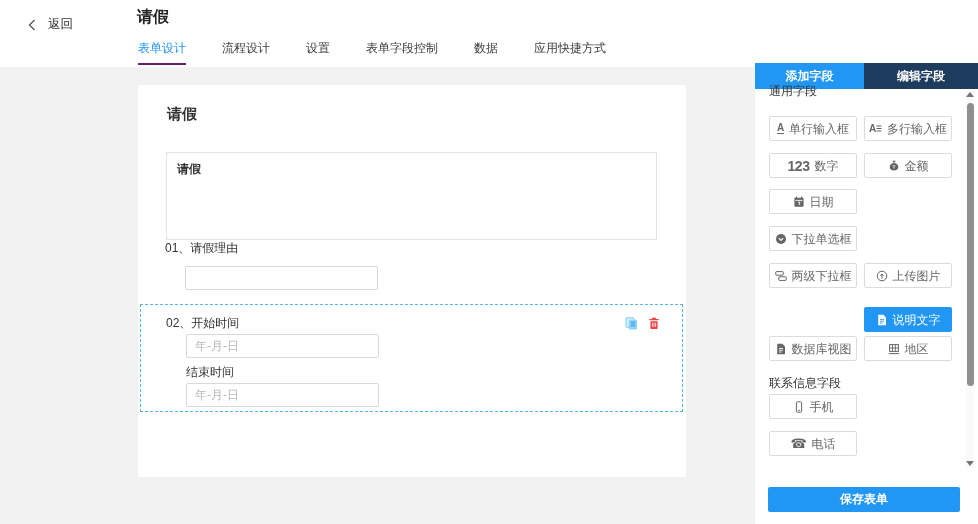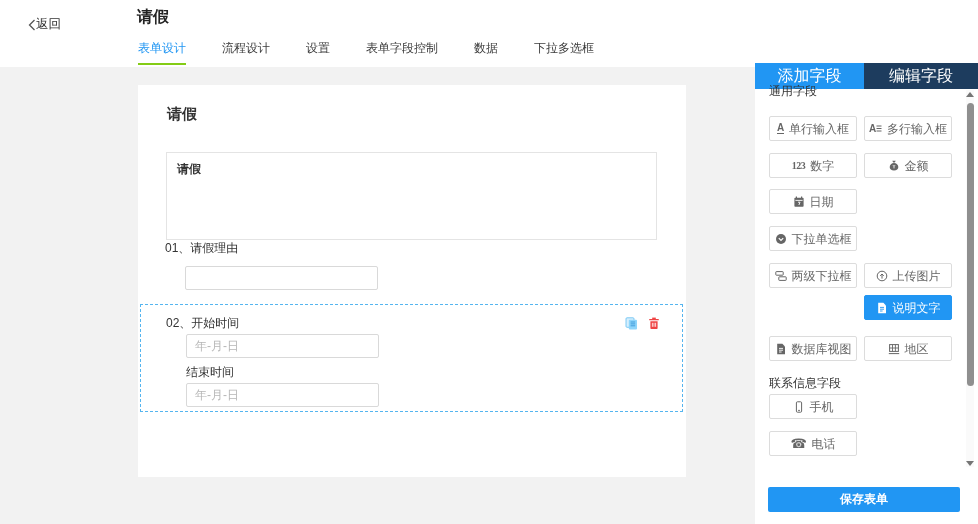--- a/index.html
+++ b/index.html
@@ -3,26 +3,26 @@
 <meta charset="utf-8">
 <style>
   html,body{margin:0;padding:0;}
   body{
     width:978px;height:524px;position:relative;overflow:hidden;
     background:#fff;font-family:"Liberation Sans","DejaVu Sans",sans-serif;
     -webkit-font-smoothing:antialiased;
   }
   
   .header{position:absolute;left:0;top:0;width:978px;height:67px;background:#fff;}
-  .back{position:absolute;left:28px;top:16px;display:flex;align-items:center;gap:0;
+  .back{position:absolute;left:28px;top:16px;display:flex;align-items:center;gap:12px;
         font-size:12.5px;color:#333;cursor:pointer;}
   .title{position:absolute;left:137px;top:7px;font-size:16px;font-weight:bold;color:#222;}
   .tabs{position:absolute;left:138px;top:42px;display:flex;gap:36px;}
   .tab{font-size:12px;line-height:12px;color:#3c3c3c;padding-bottom:9px;cursor:pointer;white-space:nowrap;}
-  .tab.active{color:#2196f3;border-bottom:2px solid #84cc16;}
+  .tab.active{color:#2196f3;border-bottom:2px solid #701a75;}
   
   .main-bg{position:absolute;left:0;top:67px;width:755px;height:457px;background:#f2f2f2;}
   .canvas{position:absolute;left:138px;top:85px;width:548px;height:392px;background:#fff;}
   .canvas-title{position:absolute;left:29px;top:20px;font-size:15px;font-weight:bold;color:#333;}
   .desc-box{position:absolute;left:28px;top:67px;width:491px;height:88px;box-sizing:border-box;
             border:1px solid #e4e4e4;padding:8px 10px;font-size:12px;font-weight:600;color:#333;cursor:pointer;}
   .f-label{font-size:12px;color:#333;line-height:13px;}
   .field01-label{position:absolute;left:27px;top:157px;}
   .input{position:absolute;width:193px;height:24px;box-sizing:border-box;border:1px solid #d9d9d9;
          border-radius:2px;background:#fff;font-size:12px;color:#333;padding:0 8px;outline:none;
@@ -34,37 +34,37 @@
   .field02-label{position:absolute;left:25px;top:12px;}
   .input-start{left:45px;top:29px;}
   .end-label{position:absolute;left:45px;top:61px;}
   .input-end{left:45px;top:78px;}
   .row-icon{position:absolute;top:12px;cursor:pointer;line-height:0;}
   .copy-pos{left:484px;}
   .trash-pos{left:507px;}
   
   .sidebar{position:absolute;left:755px;top:63px;width:223px;height:461px;background:#fff;}
   .s-tabs{position:absolute;left:0;top:0;width:223px;height:26px;display:flex;}
-  .s-tab{color:#fff;font-size:16px;font-weight:normal;display:flex;align-items:center;
+  .s-tab{color:#fff;font-size:12px;font-weight:bold;display:flex;align-items:center;
          justify-content:center;cursor:pointer;}
   .s-tab.add{width:109px;background:#2196f3;}
   .s-tab.edit{width:114px;background:#1d3c5e;}
   .section-label{position:absolute;left:14px;font-size:12px;color:#333;}
   .sec-general{top:20px;}
   .sec-contact{top:312px;}
   .fbtn{position:absolute;width:88px;height:25px;box-sizing:border-box;border:1px solid #dcdcdc;
         border-radius:2px;background:#fff;display:flex;align-items:center;justify-content:center;
         gap:5px;font-size:12px;color:#666;cursor:pointer;line-height:12px;}
   .fbtn.c1{left:14px;}
   .fbtn.c2{left:109px;}
   .fbtn.active{background:#2196f3;border-color:#2196f3;color:#fff;}
   .fbtn svg{flex:none;}
   .ticon{font-size:10px;font-weight:bold;line-height:10px;border-bottom:1.5px solid currentColor;}
   .ticon-plain{font-size:10px;font-weight:bold;line-height:10px;}
-  .ticon123{font-size:10px;font-weight:bold;letter-spacing:-0.5px;line-height:8px;font-family:Liberation Serif, serif;}
+  .ticon123{font-size:14px;font-weight:bold;letter-spacing:-0.5px;line-height:8px;}
   .phone-glyph{font-size:13px;line-height:13px;font-family:"DejaVu Sans",sans-serif;}
   .save-btn{position:absolute;left:13px;top:424px;width:192px;height:25px;background:#2196f3;
             border:none;border-radius:2px;color:#fff;font-size:12px;font-weight:bold;
             display:flex;align-items:center;justify-content:center;cursor:pointer;font-family:inherit;}
   
   .scrollbar{position:absolute;left:211px;top:27px;width:8px;height:377px;background:#fafafa;}
   .sb-up{position:absolute;left:0;top:2px;width:0;height:0;border-left:4px solid transparent;
          border-right:4px solid transparent;border-bottom:5px solid #757575;cursor:pointer;}
   .sb-down{position:absolute;left:0;top:371px;width:0;height:0;border-left:4px solid transparent;
            border-right:4px solid transparent;border-top:5px solid #757575;cursor:pointer;}
@@ -82,21 +82,21 @@
       </svg>
     <span>返回</span>
   </div>
   <div class="title">请假</div>
   <div class="tabs">
     <div class="tab active">表单设计</div>
     <div class="tab">流程设计</div>
     <div class="tab">设置</div>
     <div class="tab">表单字段控制</div>
     <div class="tab">数据</div>
-    <div class="tab">下拉多选框</div>
+    <div class="tab">应用快捷方式</div>
   </div>
 </div>
 
 <div class="main-bg"></div>
 
 <div class="canvas">
   <div class="canvas-title">请假</div>
 
   <div class="desc-box">
     <span>请假</span>
@@ -204,21 +204,21 @@
   <div class="fbtn c2" style="top:200px">
     <span class="icon-wrap">
       <svg width="12" height="12" viewBox="0 0 12 12">
         <circle cx="6" cy="6" r="4.8" fill="none" stroke="currentColor" stroke-width="1"></circle>
         <path d="M6 8.6V4M4.2 5.8L6 4l1.8 1.8" stroke="currentColor" fill="none" stroke-width="1"></path>
       </svg>
     </span>
     <span>上传图片</span>
   </div>
 
-  <div class="fbtn c2 active" style="top:232px">
+  <div class="fbtn c2 active" style="top:244px">
     <span class="icon-wrap">
       <svg width="12" height="12" viewBox="0 0 12 12">
         <path d="M2.2 0.8h5.2L10 3.4v7.8H2.2z" fill="#fff"></path>
         <path d="M4 5.4h4M4 7.2h4M4 9h2.6" stroke="#2196f3" stroke-width="0.9"></path>
       </svg>
     </span>
     <span>说明文字</span>
   </div>
 
   <div class="fbtn c1" style="top:273px">

